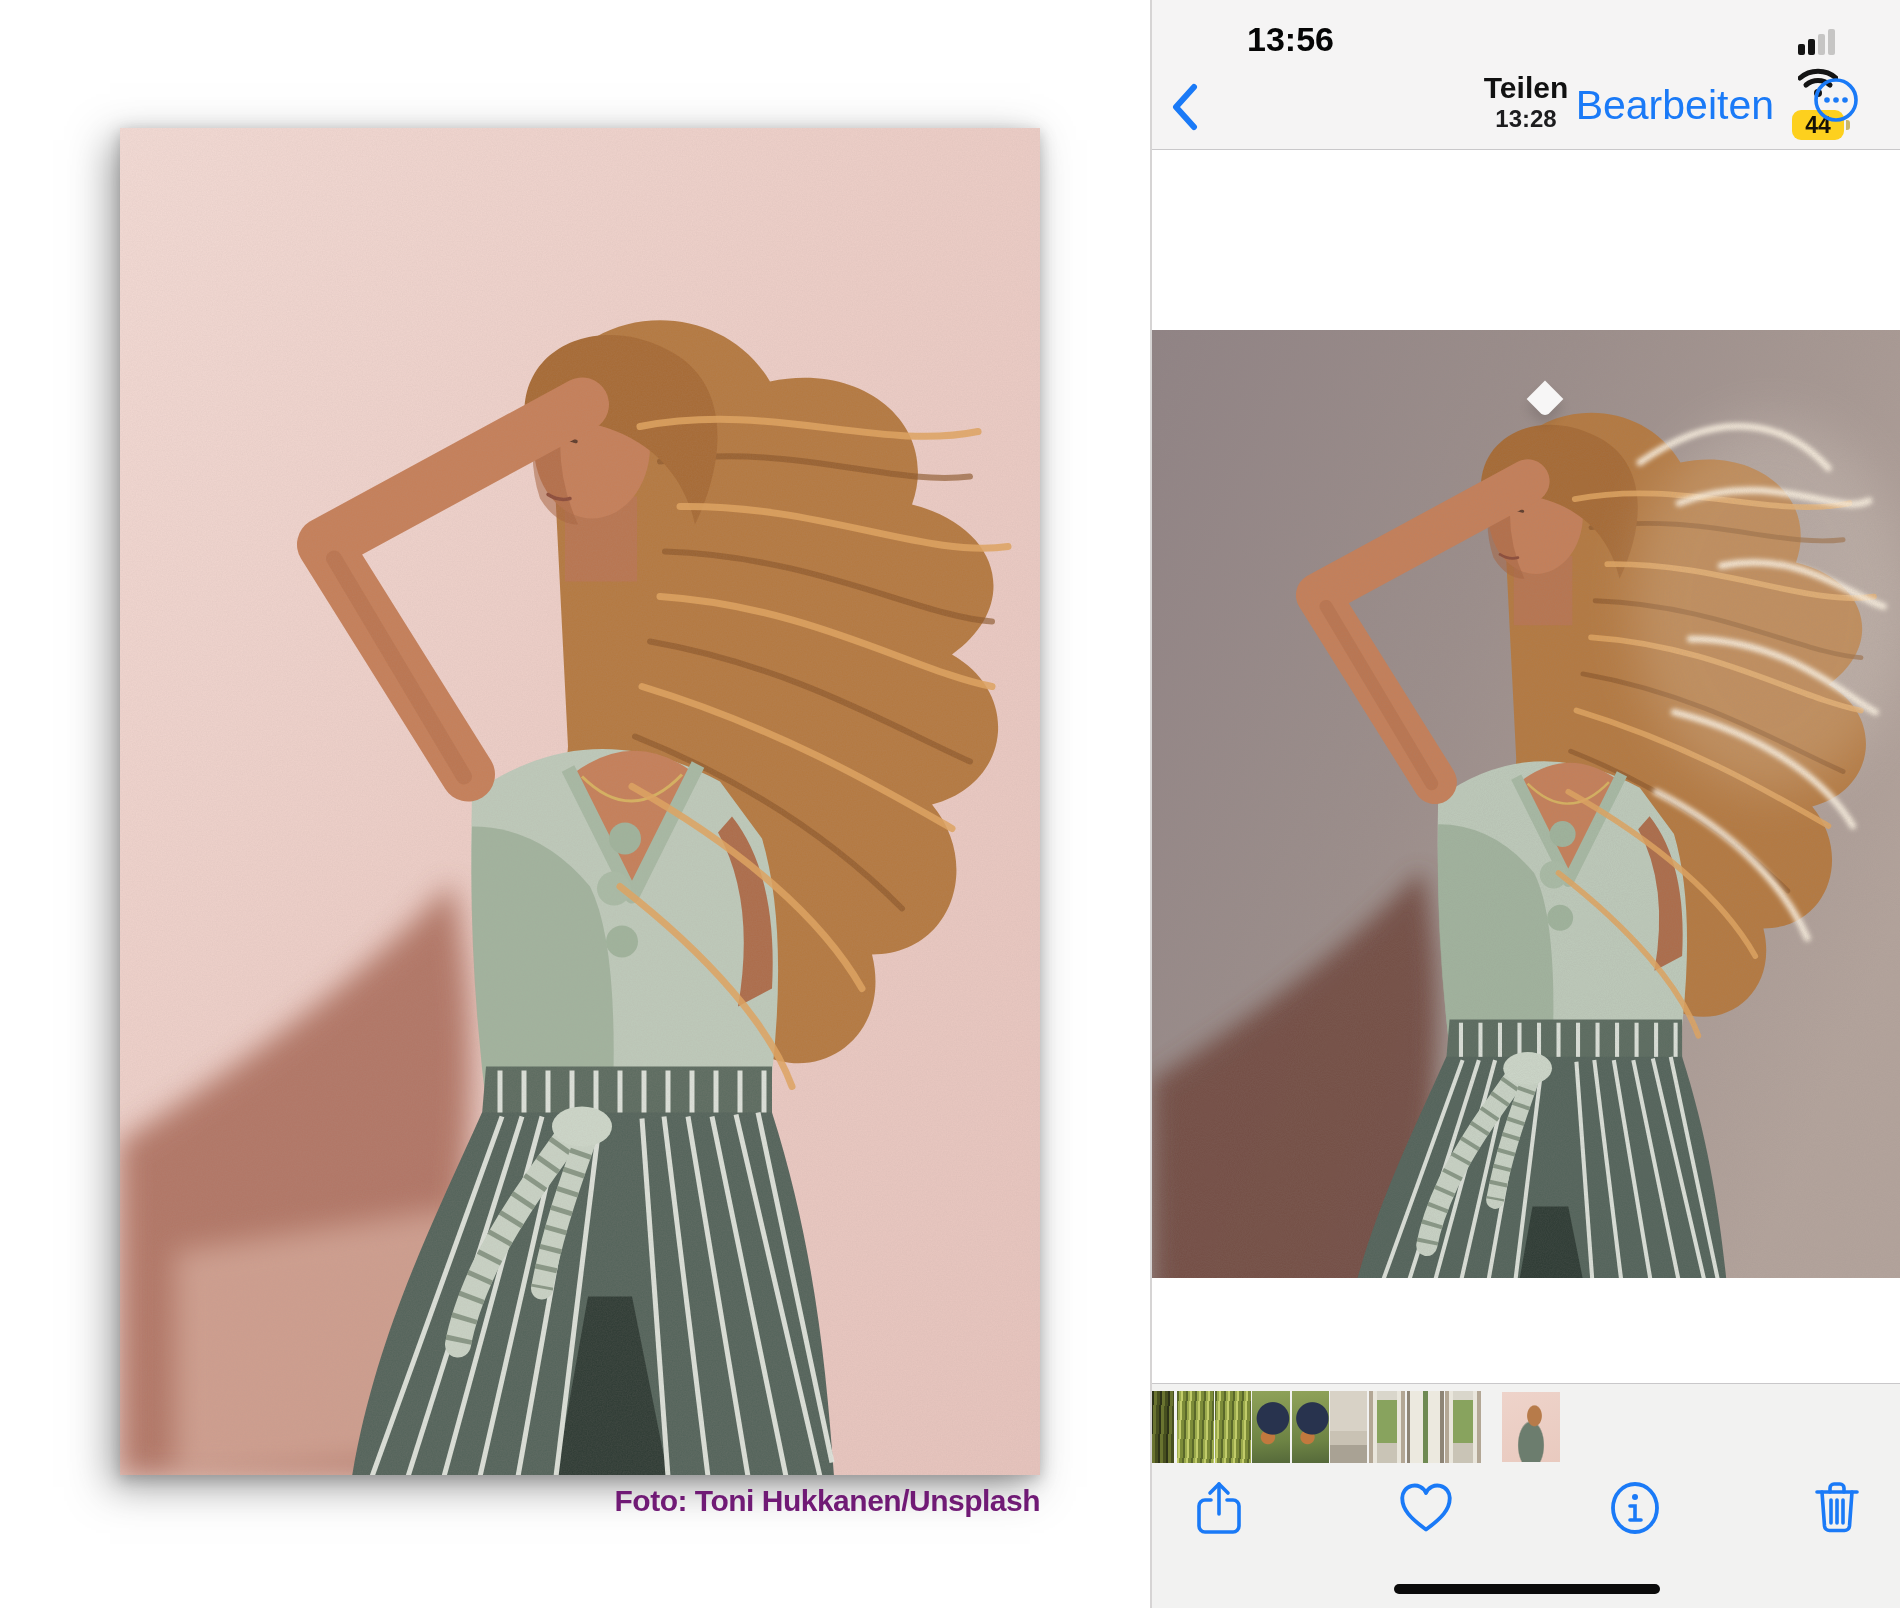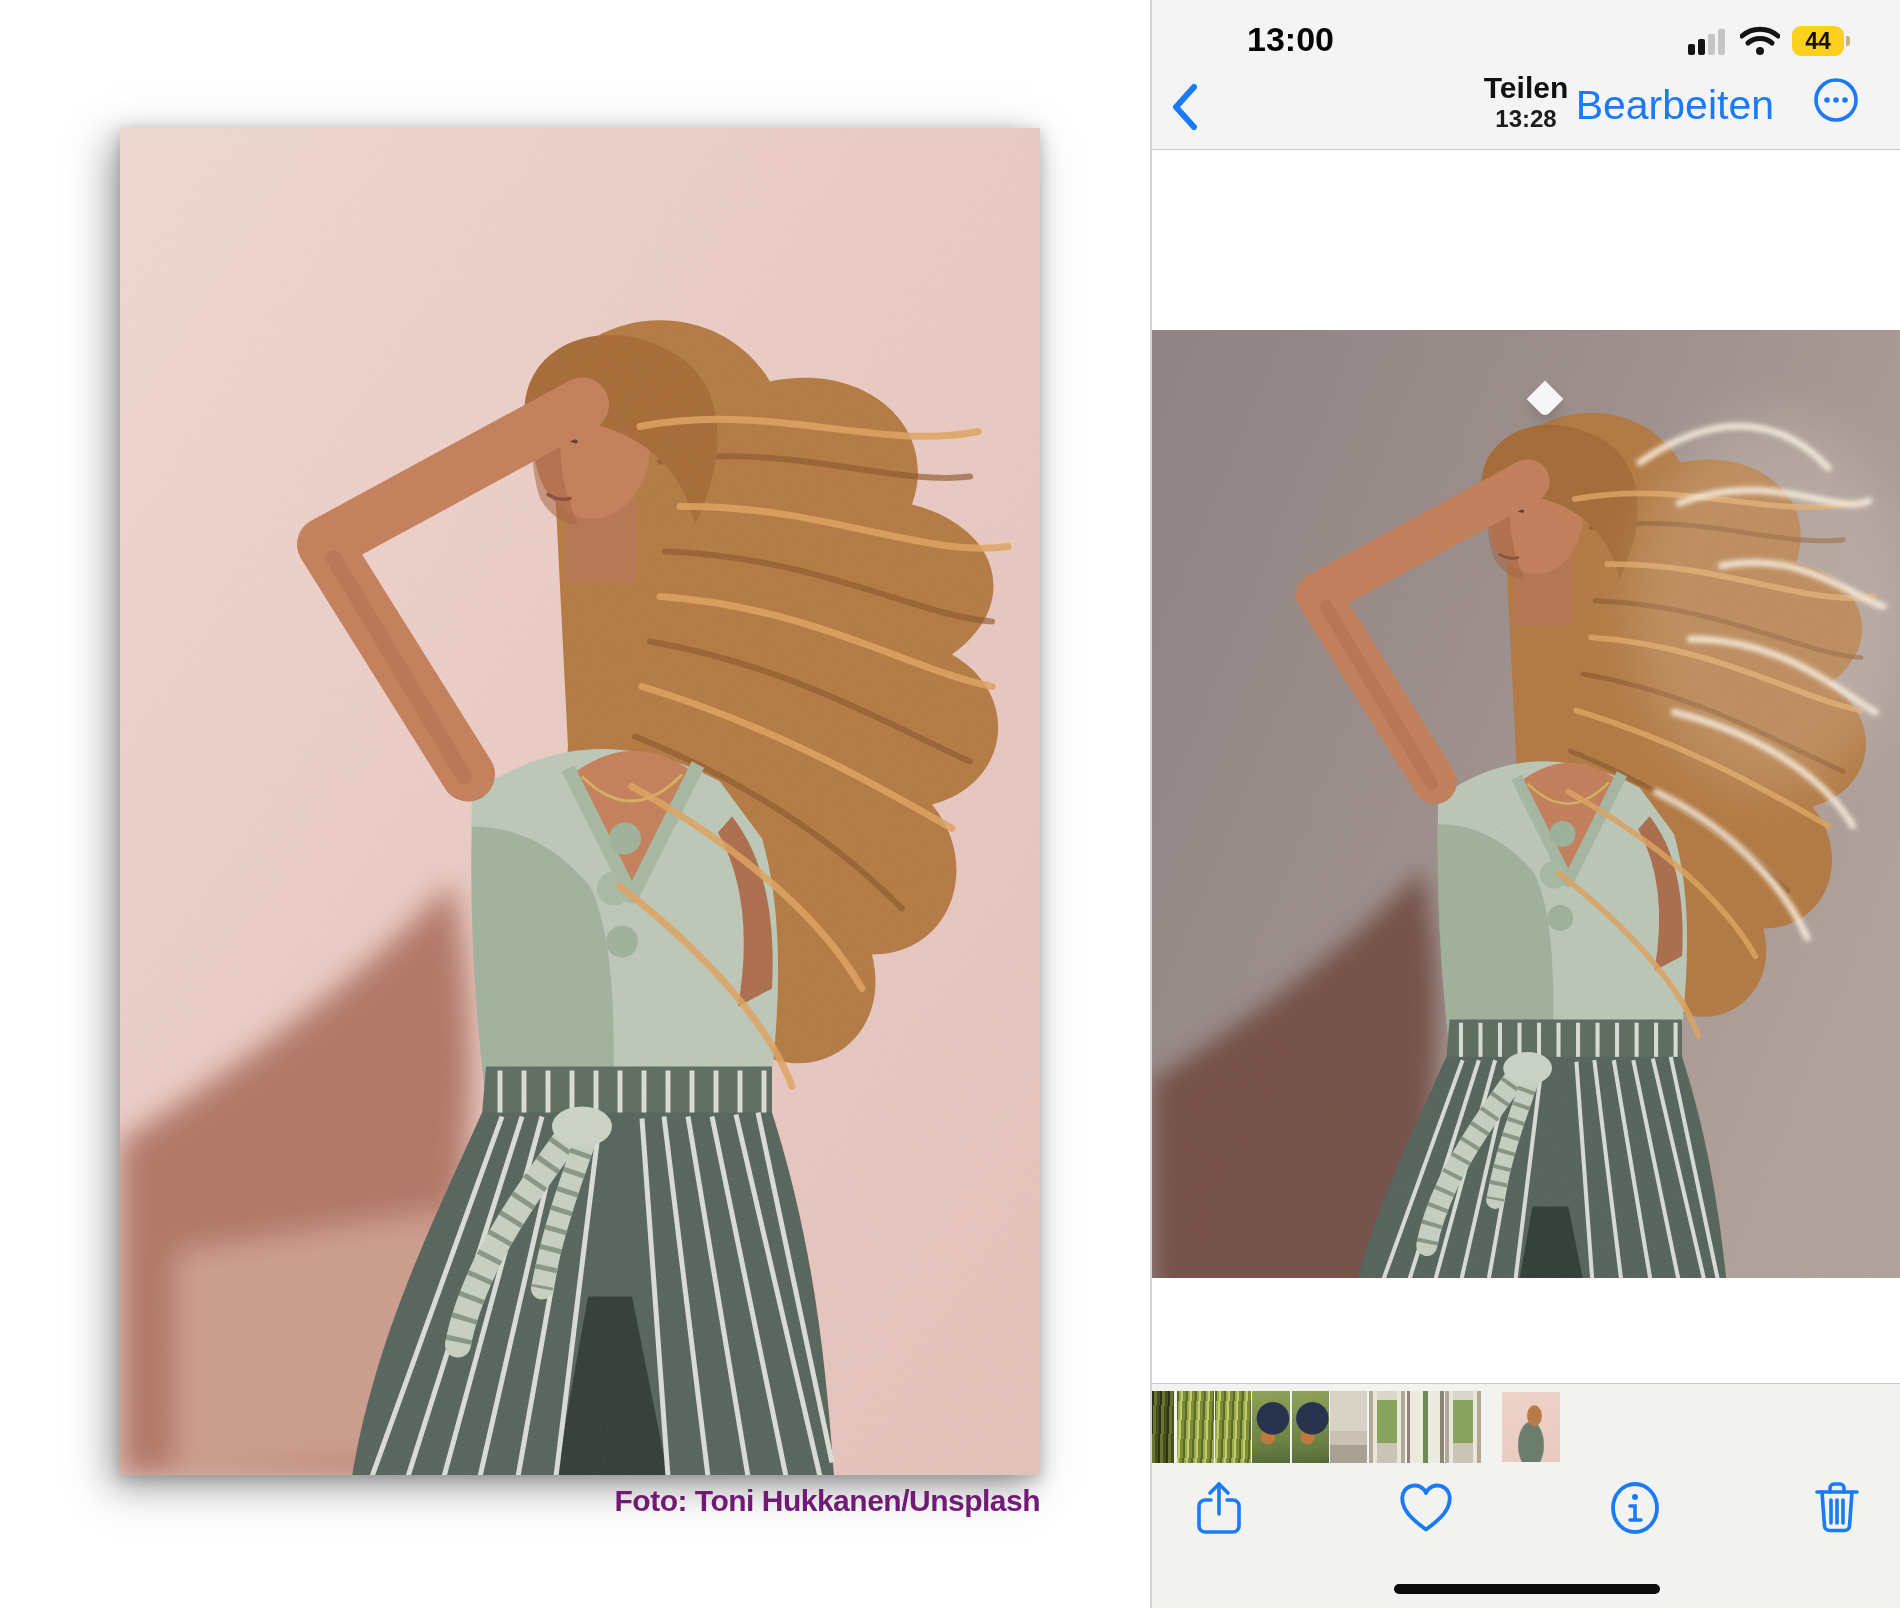--- a/index.html
+++ b/index.html
@@ -22,21 +22,21 @@
   .photo-credit{
     left:120px;top:1484px;width:920px;text-align:right;
     font-size:30px;font-weight:700;color:#701a75;letter-spacing:-0.5px;
   }
 
   
   .phone{left:1150px;top:0;width:750px;height:1608px;background:#ffffff;border-left:2px solid #d6d4d4;box-sizing:border-box;}
   .phone-header{left:0;top:0;width:748px;height:150px;background:#f5f4f4;border-bottom:1px solid #c9c8ca;box-sizing:border-box;}
 
   .status-time{left:95px;top:20px;font-size:34px;font-weight:600;color:#050505;}
-  .status-icons{right:56px;top:26px;display:flex;align-items:center;gap:12px;}
+  .status-icons{right:56px;top:26px;display:flex;align-items:center;gap:12px;flex-direction:column;}
   .battery{position:relative;width:52px;height:30px;border-radius:9px;background:var(--battery-yellow,#fdd01e);
     display:flex;align-items:center;justify-content:center;}
   .battery span{font-size:23px;font-weight:700;color:#141107;}
   .battery::after{content:"";position:absolute;right:-6px;top:10px;width:4px;height:10px;border-radius:0 3px 3px 0;background:#c9b66a;}
 
   .navbar{left:0;top:66px;width:748px;height:84px;}
   .back-btn{left:18px;top:8px;width:44px;height:66px;display:flex;align-items:center;cursor:pointer;}
   .nav-title{left:274px;top:6px;width:200px;text-align:center;line-height:1.06;}
   .nav-title .t{font-size:30px;font-weight:600;color:#111;}
   .nav-title .s{font-size:24px;font-weight:700;color:#1c1c1e;margin-top:2px;}
@@ -187,21 +187,21 @@
       <rect width="920" height="1350" filter="url(#grainA)" opacity="0.5"></rect>
     </svg>
   </figure>
   <div class="abs photo-credit">Foto: Toni Hukkanen/Unsplash</div>
 </section>
 
 <section class="abs phone">
 
   <header class="abs phone-header"></header>
 
-  <span class="abs status-time">13:00</span>
+  <span class="abs status-time">13:56</span>
   <div class="abs status-icons">
     <svg width="40" height="30" viewBox="0 0 40 30">
       <rect x="0" y="18" width="7" height="11" rx="2" fill="#141414"></rect>
       <rect x="10" y="13" width="7" height="16" rx="2" fill="#141414"></rect>
       <rect x="20" y="8" width="7" height="21" rx="2" fill="#c6c5c4"></rect>
       <rect x="30" y="3" width="7" height="26" rx="2" fill="#c6c5c4"></rect>
     </svg>
     <svg width="40" height="30" viewBox="0 0 40 30">
       <path d="M2 10 C12 1 28 1 38 10" fill="none" stroke="#141414" stroke-width="5" stroke-linecap="round"></path>
       <path d="M8 17 C15 11 25 11 32 17" fill="none" stroke="#141414" stroke-width="5" stroke-linecap="round"></path>

